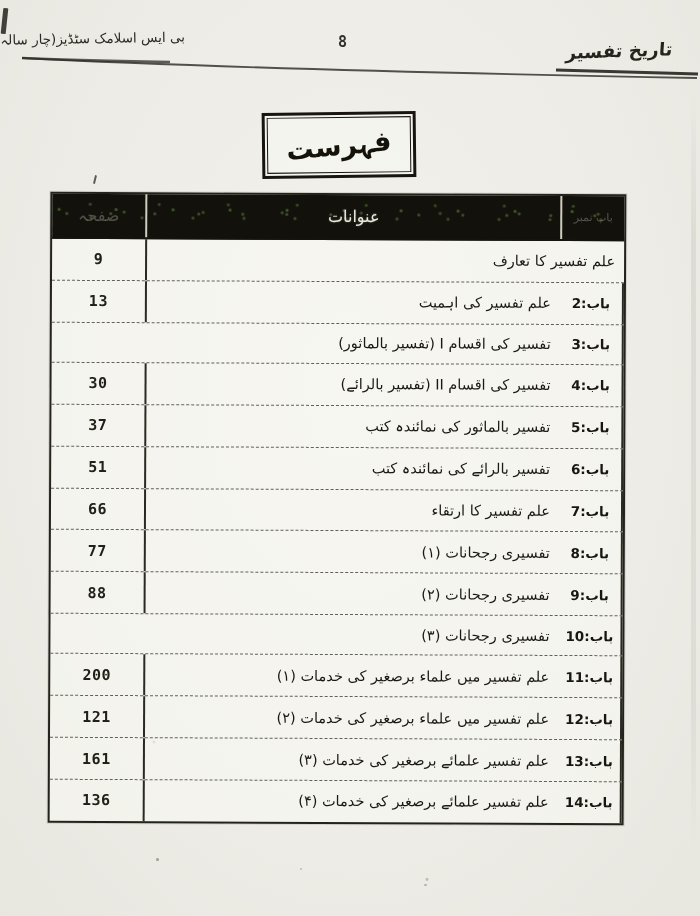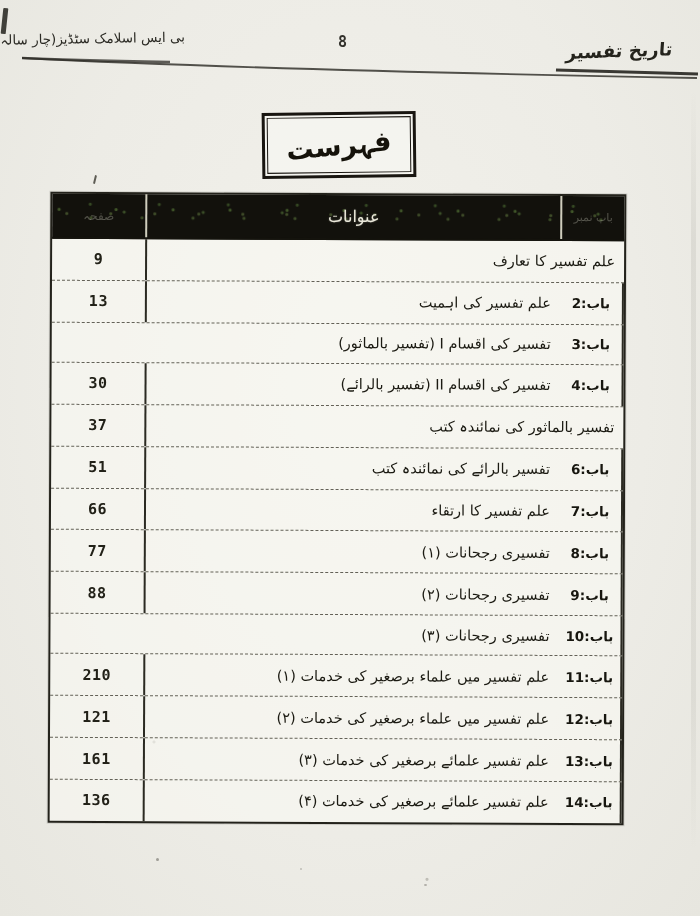--- a/index.html
+++ b/index.html
@@ -74,21 +74,21 @@
       radial-gradient(circle 1.2px at 55% 28%, rgba(88,128,58,.5)  0 1px, transparent 2px),
       radial-gradient(circle 1px  at 76% 72%, rgba(118,156,76,.42) 0 1px, transparent 2px),
       radial-gradient(circle 1.3px at 91% 42%, rgba(98,138,66,.5)  0 1px, transparent 2px);
     background-size:57px 41px,44px 29px,69px 37px,51px 33px,79px 43px;
   }
   .thead .hcell{display:flex;align-items:center;justify-content:center;}
   .hcell.hpage{flex:0 0 93px;border-right:2px solid #cfcdbd;}
   .hcell.htitle{flex:1 1 auto;}
   .hcell.hchap{flex:0 0 62px;border-left:2px solid #cfcdbd;}
   .hlabel-main{color:#eae8da;font-size:16px;letter-spacing:1px;text-shadow:0 0 2px rgba(255,255,240,.35);}
-  .hlabel-faint{color:rgba(226,224,208,.3);font-size:12px;}
+  .hlabel-faint{color:rgba(226,224,208,.3);font-size:16px;}
   .tbody{flex:1 1 auto;display:flex;flex-direction:column;}
   .trow{flex:1 1 auto;display:flex;flex-direction:row;align-items:stretch;}
   .trow + .trow{border-top:1px dashed rgba(62,60,49,.8);}
   .cell{display:flex;align-items:center;}
   .cell.page{
     flex:0 0 93px;justify-content:center;border-right:2px solid #2b2a22;
     font-family:"DejaVu Sans Mono",monospace;font-size:15px;font-weight:bold;
     color:#222118;letter-spacing:.5px;
   }
   .cell.title{
@@ -156,20 +156,21 @@
 
   <div class="trow">
     <div class="cell page">30</div>
     <div class="cell title">تفسیر کی اقسام II (تفسیر بالرائے)</div>
     <div class="cell chap">باب:4</div>
   </div>
 
   <div class="trow">
     <div class="cell page">37</div>
     <div class="cell title">تفسیر بالماثور کی نمائندہ کتب</div>
+    <div class="cell chap">باب:5</div>
   </div>
 
   <div class="trow">
     <div class="cell page">51</div>
     <div class="cell title">تفسیر بالرائے کی نمائندہ کتب</div>
     <div class="cell chap">باب:6</div>
   </div>
 
   <div class="trow">
     <div class="cell page">66</div>
@@ -188,21 +189,21 @@
     <div class="cell title">تفسیری رجحانات (۲)</div>
     <div class="cell chap">باب:9</div>
   </div>
 
   <div class="trow">
     <div class="cell title">تفسیری رجحانات (۳)</div>
     <div class="cell chap">باب:10</div>
   </div>
 
   <div class="trow">
-    <div class="cell page">210</div>
+    <div class="cell page">200</div>
     <div class="cell title">علم تفسیر میں علماء برصغیر کی خدمات (۱)</div>
     <div class="cell chap">باب:11</div>
   </div>
 
   <div class="trow">
     <div class="cell page">121</div>
     <div class="cell title">علم تفسیر میں علماء برصغیر کی خدمات (۲)</div>
     <div class="cell chap">باب:12</div>
   </div>
 

